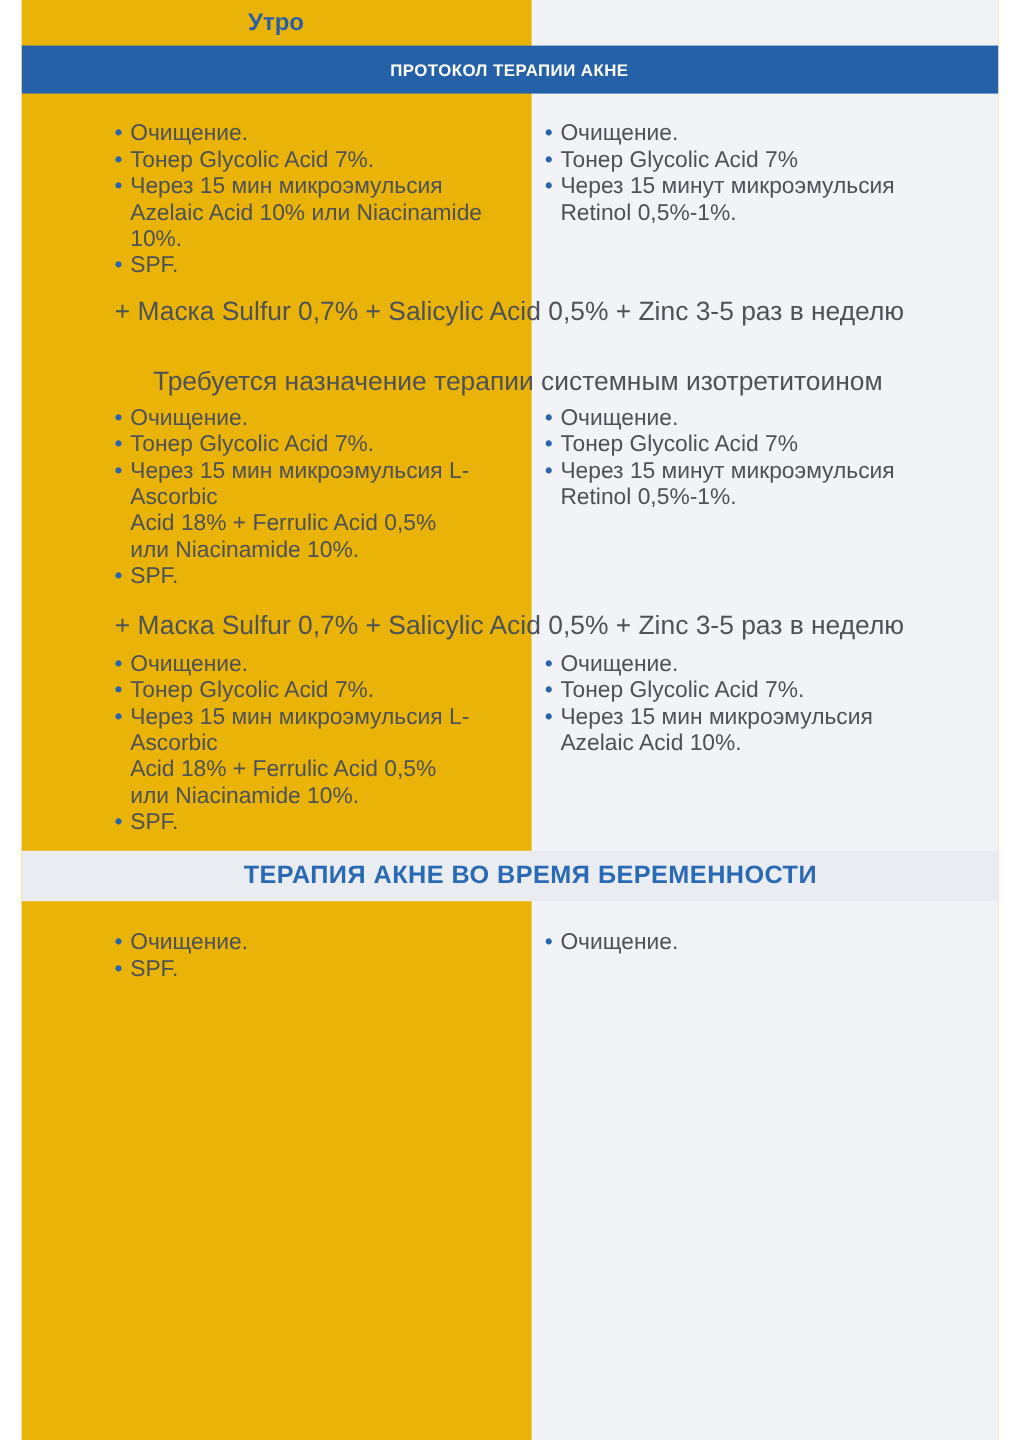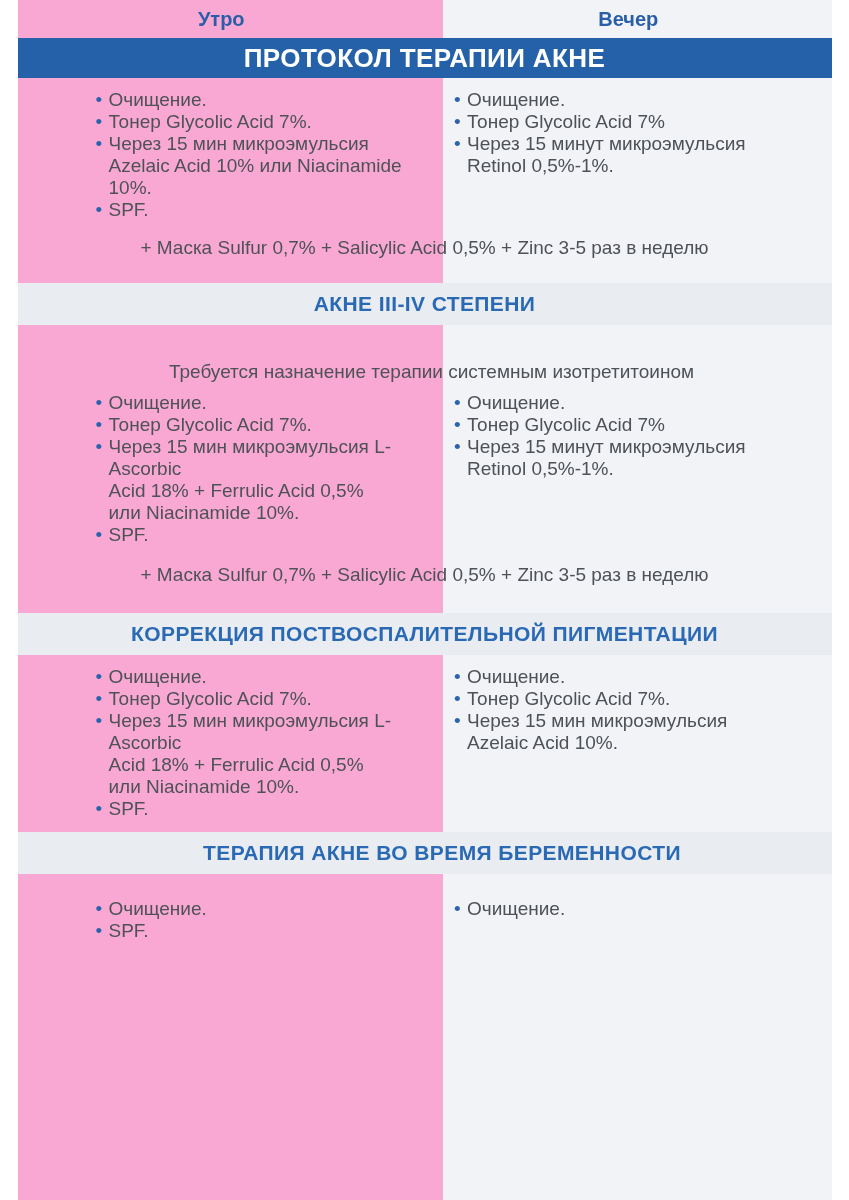--- a/index.html
+++ b/index.html
@@ -1,42 +1,42 @@
 <!DOCTYPE html>
 <html style="--banner-bg: #2561a8; --band-bg: #e9ecf1; --right-col-bg: #f1f3f7; --heading-blue: #2a69b4; --label-blue: #2a5fa8; --body-text: #4e5257; --bullet-blue: #2a64ae;"><head>
 <meta charset="utf-8">
 <style>
   * { margin:0; padding:0; box-sizing:border-box; }
   html,body { background:#ffffff; }
   .page {
     position:relative;
     width:814px; height:1200px;
     margin:0 auto;
-    background:#f9a8d4;
+    background:#eab308;
     font-family:"Liberation Sans", sans-serif;
     overflow:hidden;
   }
   .right-col-bg {
     position:absolute; top:0; left:425px; width:424px; height:1200px;
     background:var(--right-col-bg, #f1f3f7);
   }
   .content { position:relative; z-index:1; }
 
   .top-row { display:flex; height:38px; }
   .top-cell {
     width:425px; display:flex; align-items:center; justify-content:center;
     font-size:20px; font-weight:bold; color:var(--label-blue, #2a5fa8);
   }
   .top-cell.evening { width:424px; }
 
   .banner {
-    height:40px; margin-bottom:2px;
+    height:40px; margin-bottom:14px;
     background:var(--banner-bg, #2561a8);
     display:flex; align-items:center; justify-content:center;
-    color:#ffffff; font-size:26px; font-weight:bold; letter-spacing:0.4px;
+    color:#ffffff; font-size:14px; font-weight:bold; letter-spacing:0.4px;
   }
 
   .band {
     height:42px;
     background:var(--band-bg, #e9ecf1);
     display:flex; align-items:center; justify-content:center;
     color:var(--heading-blue, #2a69b4);
     font-size:21px; font-weight:bold; letter-spacing:0.4px;
   }
 
@@ -53,21 +53,21 @@
     white-space:pre-line;
   }
   ul.bullets li::before {
     content:"\2022";
     position:absolute; left:0; top:0;
     color:var(--bullet-blue, #2a64ae);
   }
 
   .note {
     text-align:center;
-    font-size:19px; line-height:22px;
+    font-size:22px; line-height:22px;
     color:var(--body-text, #4e5257);
   }
 
   
   .cols-1 { padding-top:9px; }
   .note-1 { margin-top:16px; }
   .band-2 { margin-top:24px; }
   .note-2 { margin-top:36px;padding-left:14px; }
   .band-3 { margin-top:31px; }
   .cols-3 { padding-top:9px; }
@@ -79,21 +79,20 @@
 </style>
 </head>
 <body>
 
 <div class="page">
   <div class="right-col-bg"></div>
 
   <div class="content">
     <div class="top-row">
       <div class="top-cell morning">Утро</div>
-      <div class="top-cell evening">Вечер</div>
     </div>
 
     <div class="banner">ПРОТОКОЛ ТЕРАПИИ АКНЕ</div>
 
     <div class="cols cols-1">
       <div class="col morning">
         <ul class="bullets">
             <li>Очищение.</li>
             <li>Тонер Glycolic Acid 7%.</li>
             <li>Через 15 мин микроэмульсия
@@ -105,21 +104,20 @@
         <ul class="bullets">
             <li>Очищение.</li>
             <li>Тонер Glycolic Acid 7%</li>
             <li>Через 15 минут микроэмульсия
 Retinol 0,5%-1%.</li>
           </ul>
       </div>
     </div>
     <div class="note note-1">+ Маска Sulfur 0,7% + Salicylic Acid 0,5% + Zinc 3-5 раз в неделю</div>
 
-    <div class="band band-2">АКНЕ III-IV СТЕПЕНИ</div>
     <div class="note note-2">Требуется назначение терапии системным изотретитоином</div>
 
     <div class="cols cols-3">
       <div class="col morning">
         <ul class="bullets">
             <li>Очищение.</li>
             <li>Тонер Glycolic Acid 7%.</li>
             <li>Через 15 мин микроэмульсия L-Ascorbic
 Acid 18% + Ferrulic Acid 0,5%
 или Niacinamide 10%.</li>
@@ -130,21 +128,20 @@
         <ul class="bullets">
             <li>Очищение.</li>
             <li>Тонер Glycolic Acid 7%</li>
             <li>Через 15 минут микроэмульсия
 Retinol 0,5%-1%.</li>
           </ul>
       </div>
     </div>
     <div class="note note-3">+ Маска Sulfur 0,7% + Salicylic Acid 0,5% + Zinc 3-5 раз в неделю</div>
 
-    <div class="band band-4">КОРРЕКЦИЯ ПОСТВОСПАЛИТЕЛЬНОЙ ПИГМЕНТАЦИИ</div>
     <div class="cols cols-4">
       <div class="col morning">
         <ul class="bullets">
             <li>Очищение.</li>
             <li>Тонер Glycolic Acid 7%.</li>
             <li>Через 15 мин микроэмульсия L-Ascorbic
 Acid 18% + Ferrulic Acid 0,5%
 или Niacinamide 10%.</li>
             <li>SPF.</li>
           </ul>

